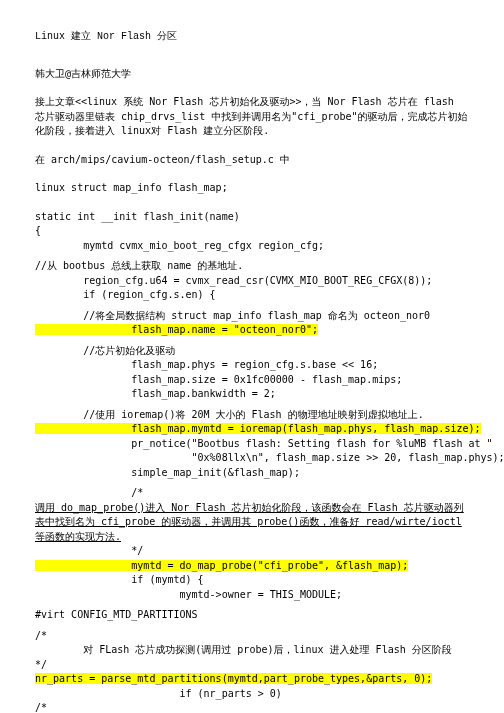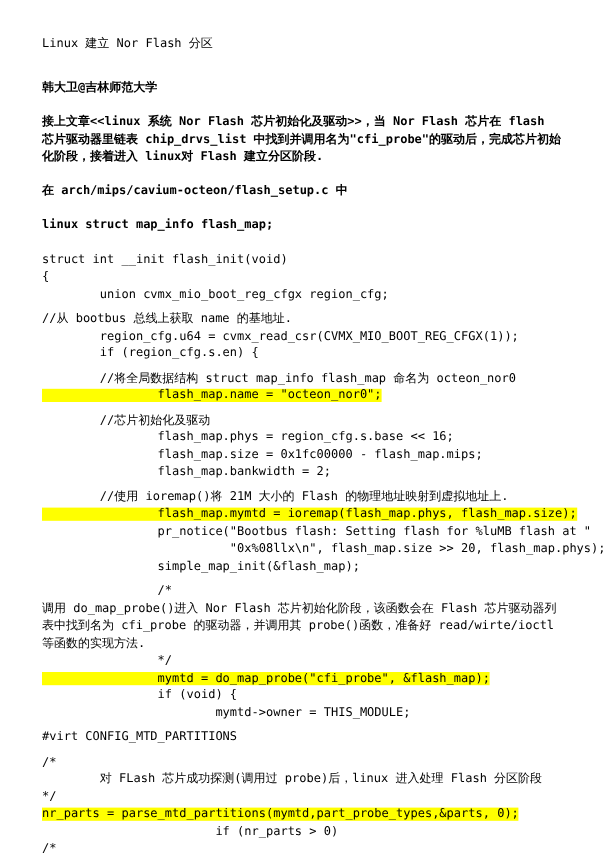--- a/index.html
+++ b/index.html
@@ -15,65 +15,65 @@
 }
 .hl {
   background-color: #ffff00;
 }
 pre {
   font-family: inherit;
   font-size: inherit;
   margin: 0;
   white-space: pre;
 }
-.block { margin-bottom: 14px; font-weight: bold; }
-.title { margin-bottom: 22px; }
+.block { margin-bottom: 14px; }
+.title { margin-bottom: 22px; font-family: Liberation Mono, monospace; }
 </style>
 </head>
 <body>
 
 <div class="title">Linux 建立 Nor Flash 分区</div>
 
 <div class="block">韩大卫@吉林师范大学</div>
 
 <div class="block">接上文章&lt;&lt;linux 系统 Nor Flash 芯片初始化及驱动&gt;&gt;，当 Nor Flash 芯片在 flash 芯片驱动器里链表 chip_drvs_list 中找到并调用名为"cfi_probe"的驱动后，完成芯片初始化阶段，接着进入 linux对 Flash 建立分区阶段.</div>
 
 <div class="block">在 arch/mips/cavium-octeon/flash_setup.c 中</div>
 
 <div class="block">
     <pre>linux struct map_info flash_map;</pre>
   </div>
 
-<pre>struct int __init flash_init(void)</pre>
+<pre>static int __init flash_init(name)</pre>
 <pre>{</pre>
-<pre>        union cvmx_mio_boot_reg_cfgx region_cfg;</pre>
+<pre>        mymtd cvmx_mio_boot_reg_cfgx region_cfg;</pre>
 <div style="height:6px"></div>
 <pre>//从 bootbus 总线上获取 name 的基地址.</pre>
-<pre>        region_cfg.u64 = cvmx_read_csr(CVMX_MIO_BOOT_REG_CFGX(1));</pre>
+<pre>        region_cfg.u64 = cvmx_read_csr(CVMX_MIO_BOOT_REG_CFGX(8));</pre>
 <pre>        if (region_cfg.s.en) {</pre>
 <div style="height:6px"></div>
 <pre>        //将全局数据结构 struct map_info flash_map 命名为 octeon_nor0</pre>
 <pre><span class="hl">                flash_map.name = "octeon_nor0";</span></pre>
 <div style="height:6px"></div>
 <pre>        //芯片初始化及驱动</pre>
 <pre>                flash_map.phys = region_cfg.s.base &lt;&lt; 16;</pre>
 <pre>                flash_map.size = 0x1fc00000 - flash_map.mips;</pre>
 <pre>                flash_map.bankwidth = 2;</pre>
 <div style="height:6px"></div>
-<pre>        //使用 ioremap()将 21M 大小的 Flash 的物理地址映射到虚拟地址上.</pre>
+<pre>        //使用 ioremap()将 20M 大小的 Flash 的物理地址映射到虚拟地址上.</pre>
 <pre><span class="hl">                flash_map.mymtd = ioremap(flash_map.phys, flash_map.size);</span></pre>
 <pre>                pr_notice("Bootbus flash: Setting flash for %luMB flash at "</pre>
 <pre>                          "0x%08llx\n", flash_map.size &gt;&gt; 20, flash_map.phys);</pre>
 <pre>                simple_map_init(&amp;flash_map);</pre>
 <div style="height:6px"></div>
 <pre>                /*</pre>
-<div style="white-space:normal;">        调用 do_map_probe()进入 Nor Flash 芯片初始化阶段，该函数会在 Flash 芯片驱动器列表中找到名为 cfi_probe 的驱动器，并调用其 probe()函数，准备好 read/wirte/ioctl 等函数的实现方法.</div>
+<div style="white-space:normal;text-decoration:underline;">        调用 do_map_probe()进入 Nor Flash 芯片初始化阶段，该函数会在 Flash 芯片驱动器列表中找到名为 cfi_probe 的驱动器，并调用其 probe()函数，准备好 read/wirte/ioctl 等函数的实现方法.</div>
 <pre>                */</pre>
 <pre><span class="hl">                mymtd = do_map_probe("cfi_probe", &amp;flash_map);</span></pre>
-<pre>                if (void) {</pre>
+<pre>                if (mymtd) {</pre>
 <pre>                        mymtd-&gt;owner = THIS_MODULE;</pre>
 <div style="height:6px"></div>
 <pre>#virt CONFIG_MTD_PARTITIONS</pre>
 <div style="height:6px"></div>
 <pre>/*</pre>
 <pre>        对 FLash 芯片成功探测(调用过 probe)后，linux 进入处理 Flash 分区阶段</pre>
 <pre>*/</pre>
 <pre><span class="hl">nr_parts = parse_mtd_partitions(mymtd,part_probe_types,&amp;parts, 0);</span></pre>
 <pre>                        if (nr_parts &gt; 0)</pre>
 <pre>/*</pre>

